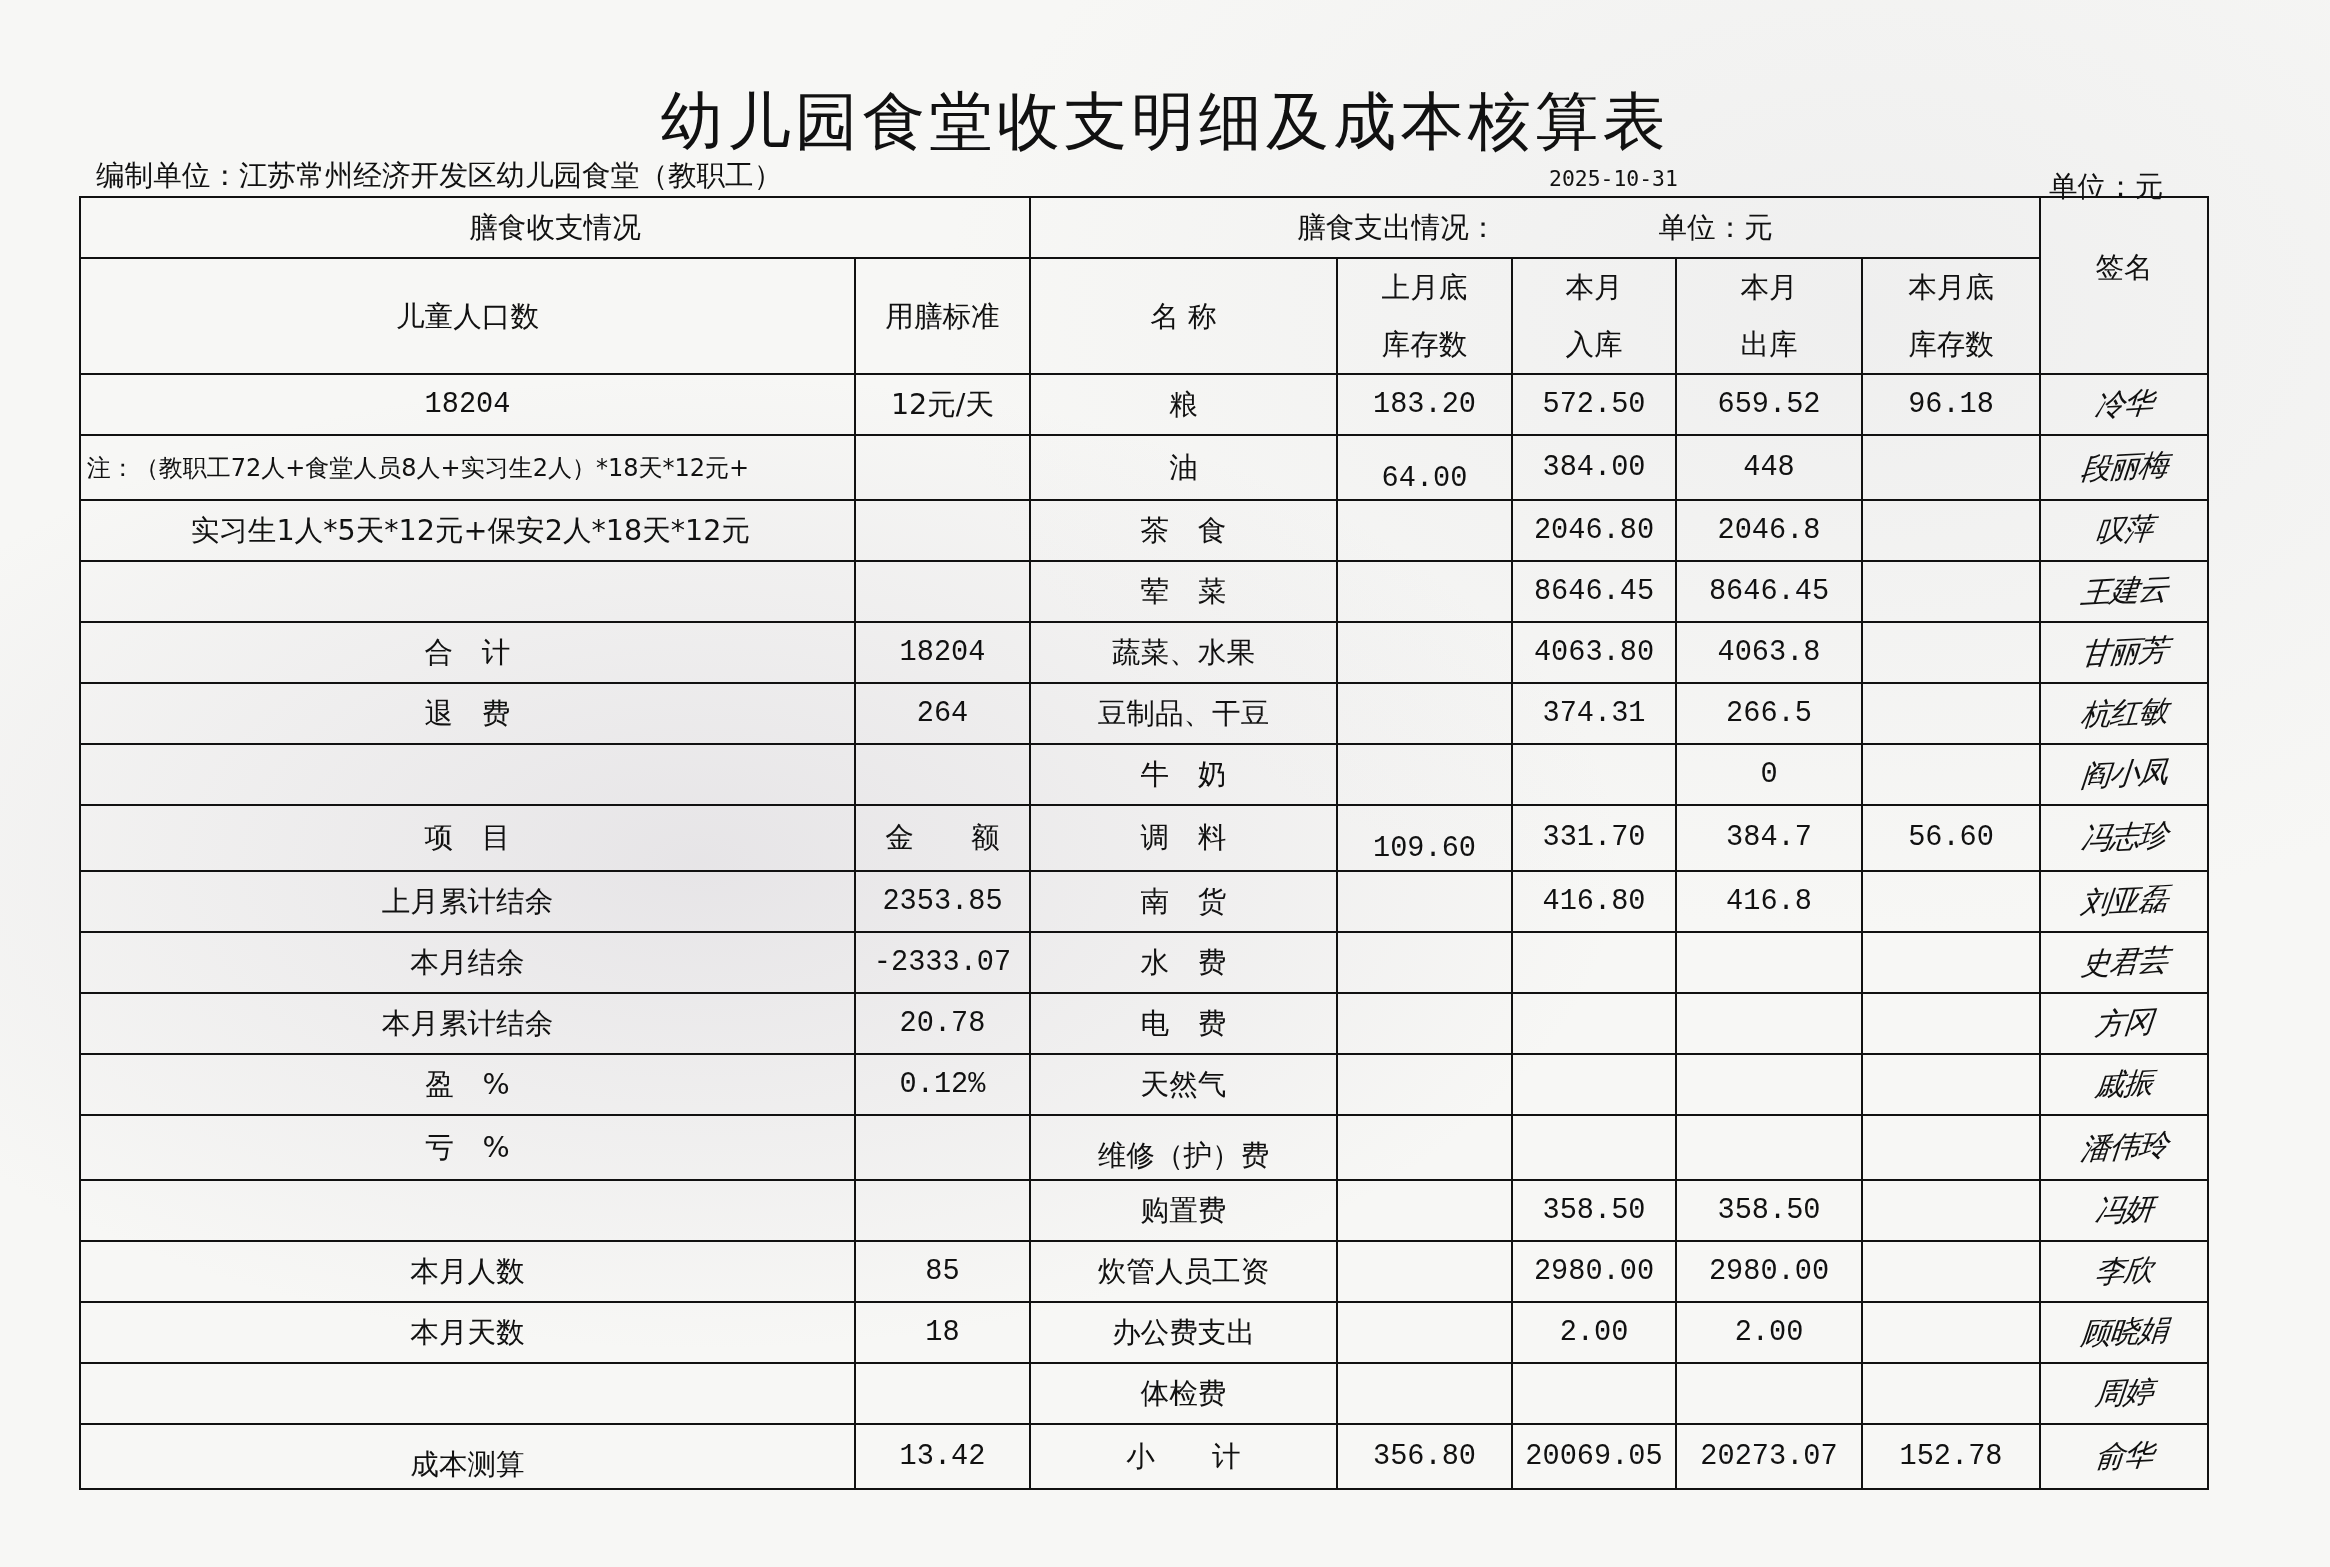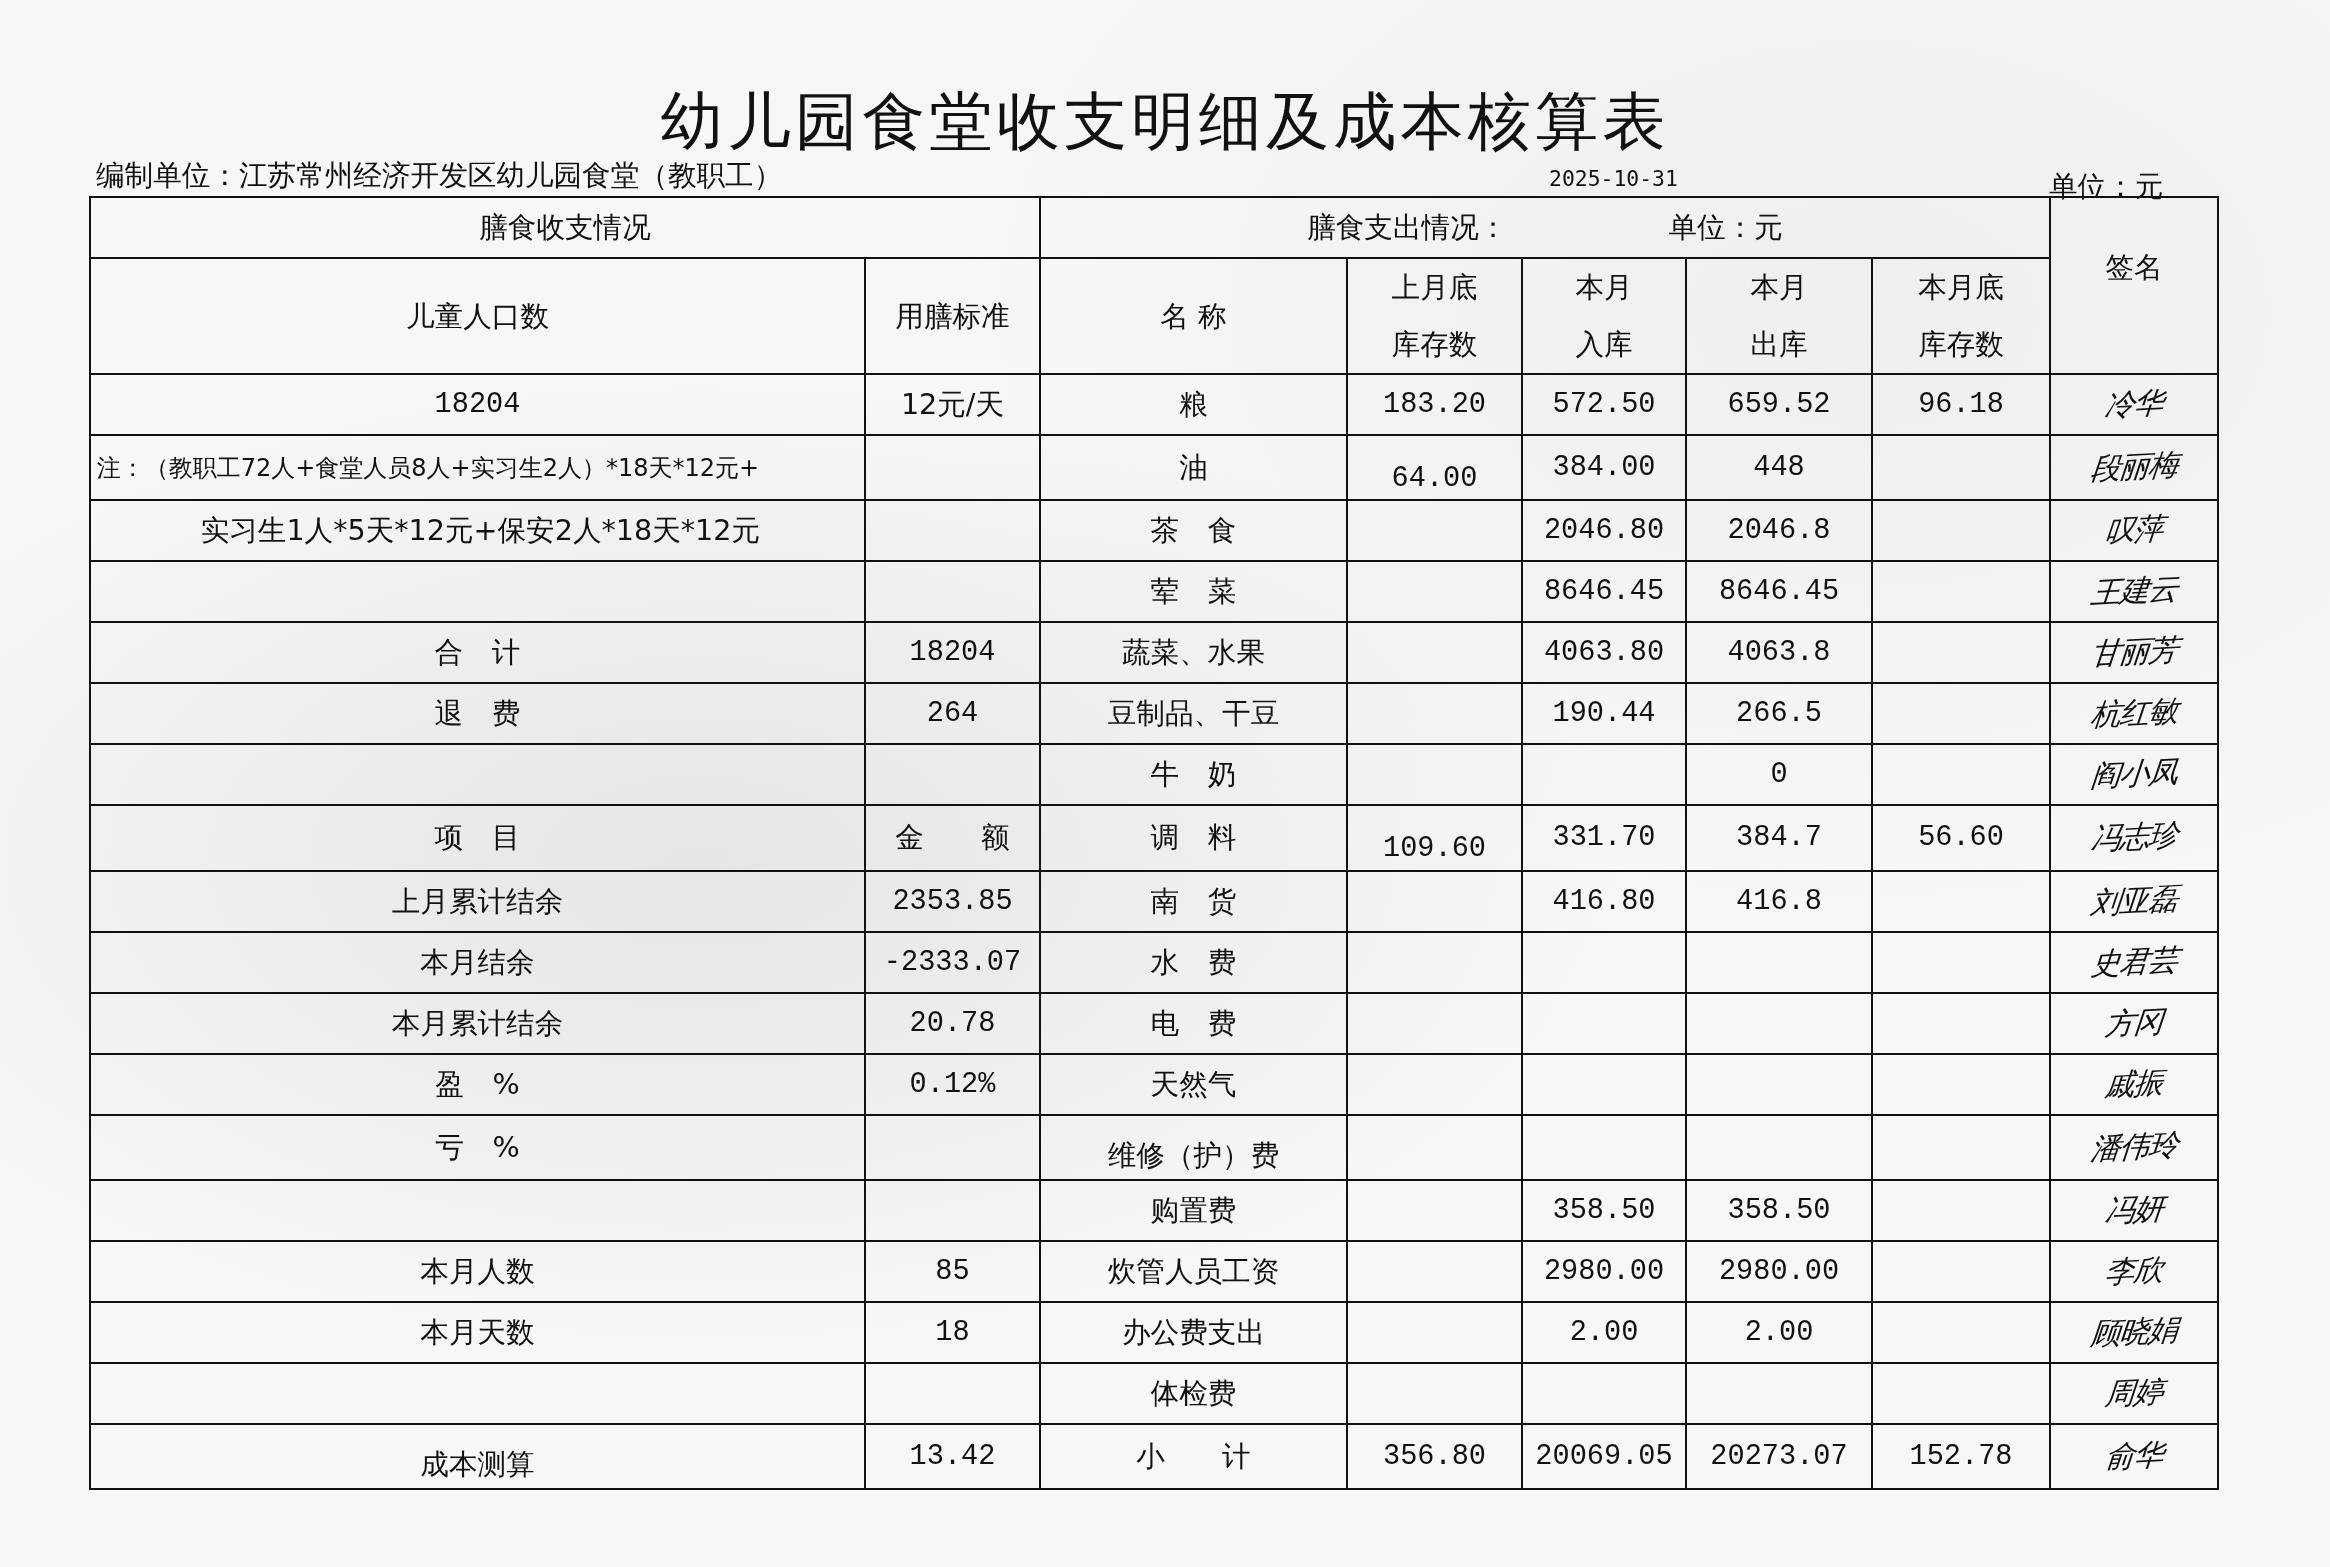--- a/index.html
+++ b/index.html
@@ -19,21 +19,21 @@
   .title {
     position:absolute; left:0; right:0; top:79px; text-align:center;
     font-family:"DejaVu Serif", "Liberation Serif", serif;
     font-size:63px; letter-spacing:4.3px; font-weight:normal;
   }
   .org { position:absolute; left:96px; top:156px; font-size:28.6px;text-align:center; }
   .date { position:absolute; left:1521px; top:166px; font-size:21.4px; font-family:"DejaVu Sans Mono", "Liberation Mono", monospace;margin-left:28px; }
   .unit { position:absolute; left:2049px; top:167px; font-size:28.6px; }
 
   table.sheet {
-    position:absolute; left:89px; top:196px;
+    position:absolute; left:79px; top:196px;
     border-collapse:collapse; table-layout:fixed;
     width:2128px;
   }
   table.sheet td {
     border:2.1px solid #111; font-size:28.6px; text-align:center; vertical-align:middle;
     padding:0; height:59px; overflow:hidden; white-space:nowrap;
   }
   .num { font-family:"Liberation Mono", "DejaVu Sans Mono", monospace; font-size:27px; }
   .low { vertical-align:bottom !important; padding-bottom:4.3px !important; }
   .note { text-align:left !important; padding-left:5.7px !important; font-size:24px !important; }
@@ -137,21 +137,21 @@
         <td class="num">4063.80</td>
         <td class="num">4063.8</td>
         <td class="num"></td>
         <td class="sigcell"><span class="sig">甘丽芳</span></td>
       </tr>
       <tr>
         <td>退　费</td>
         <td class="num">264</td>
         <td class="">豆制品、干豆</td>
         <td class="num"></td>
-        <td class="num">190.44</td>
+        <td class="num">374.31</td>
         <td class="num">266.5</td>
         <td class="num"></td>
         <td class="sigcell"><span class="sig">杭红敏</span></td>
       </tr>
       <tr>
         <td></td>
         <td class="num"></td>
         <td class="">牛　奶</td>
         <td class="num"></td>
         <td class="num"></td>

